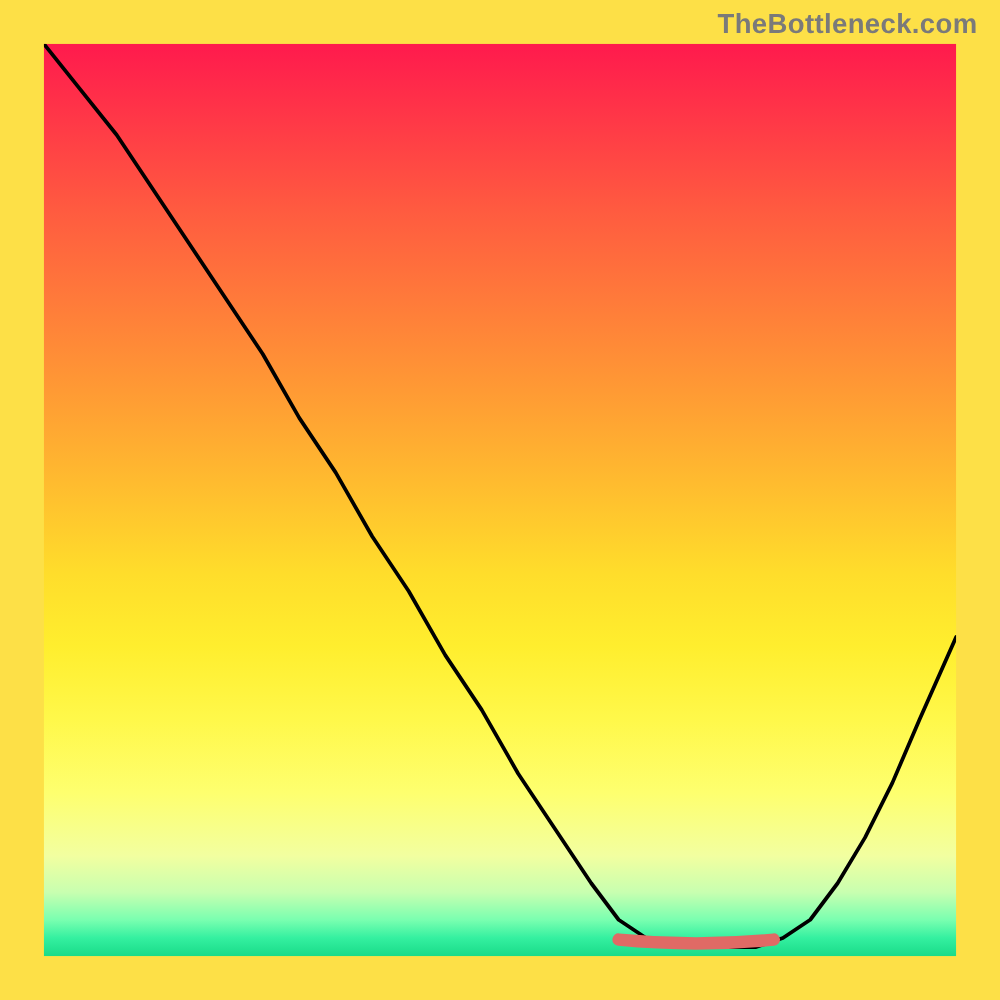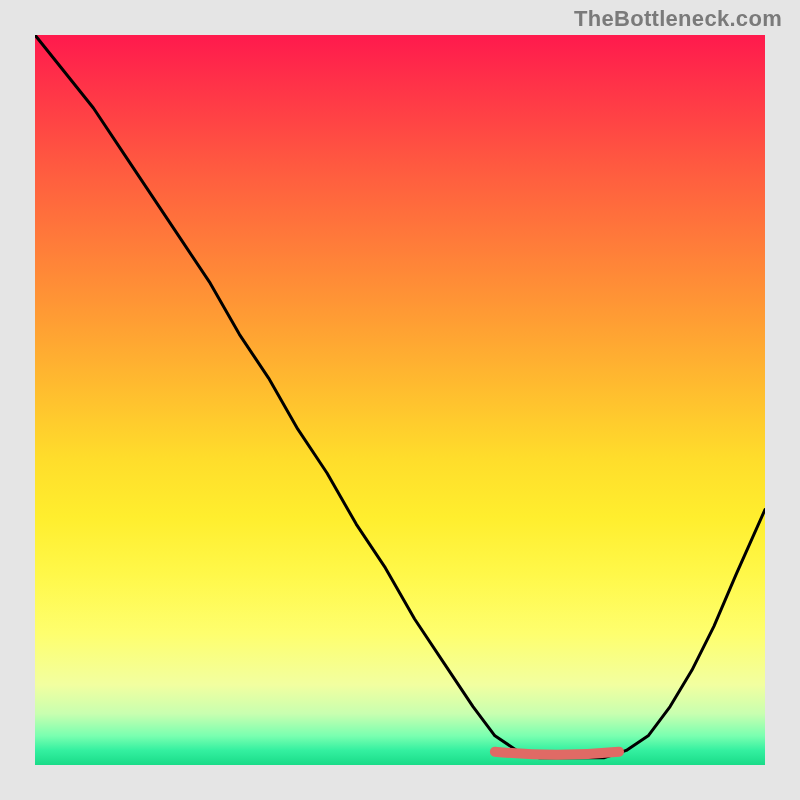--- a/index.html
+++ b/index.html
@@ -8,21 +8,21 @@
     width: 800px;
     height: 800px;
     background: #000;
     overflow: hidden;
     font-family: Arial, Helvetica, sans-serif;
   }
   .stage {
     position: relative;
     width: 800px;
     height: 800px;
-    background: #e5e5e5;
+    background: #fde047;
   }
   .plot-area {
     position: absolute;
     left: 35px;
     top: 35px;
     width: 730px;
     height: 730px;
     overflow: hidden;
   }
   .gradient-bg {

